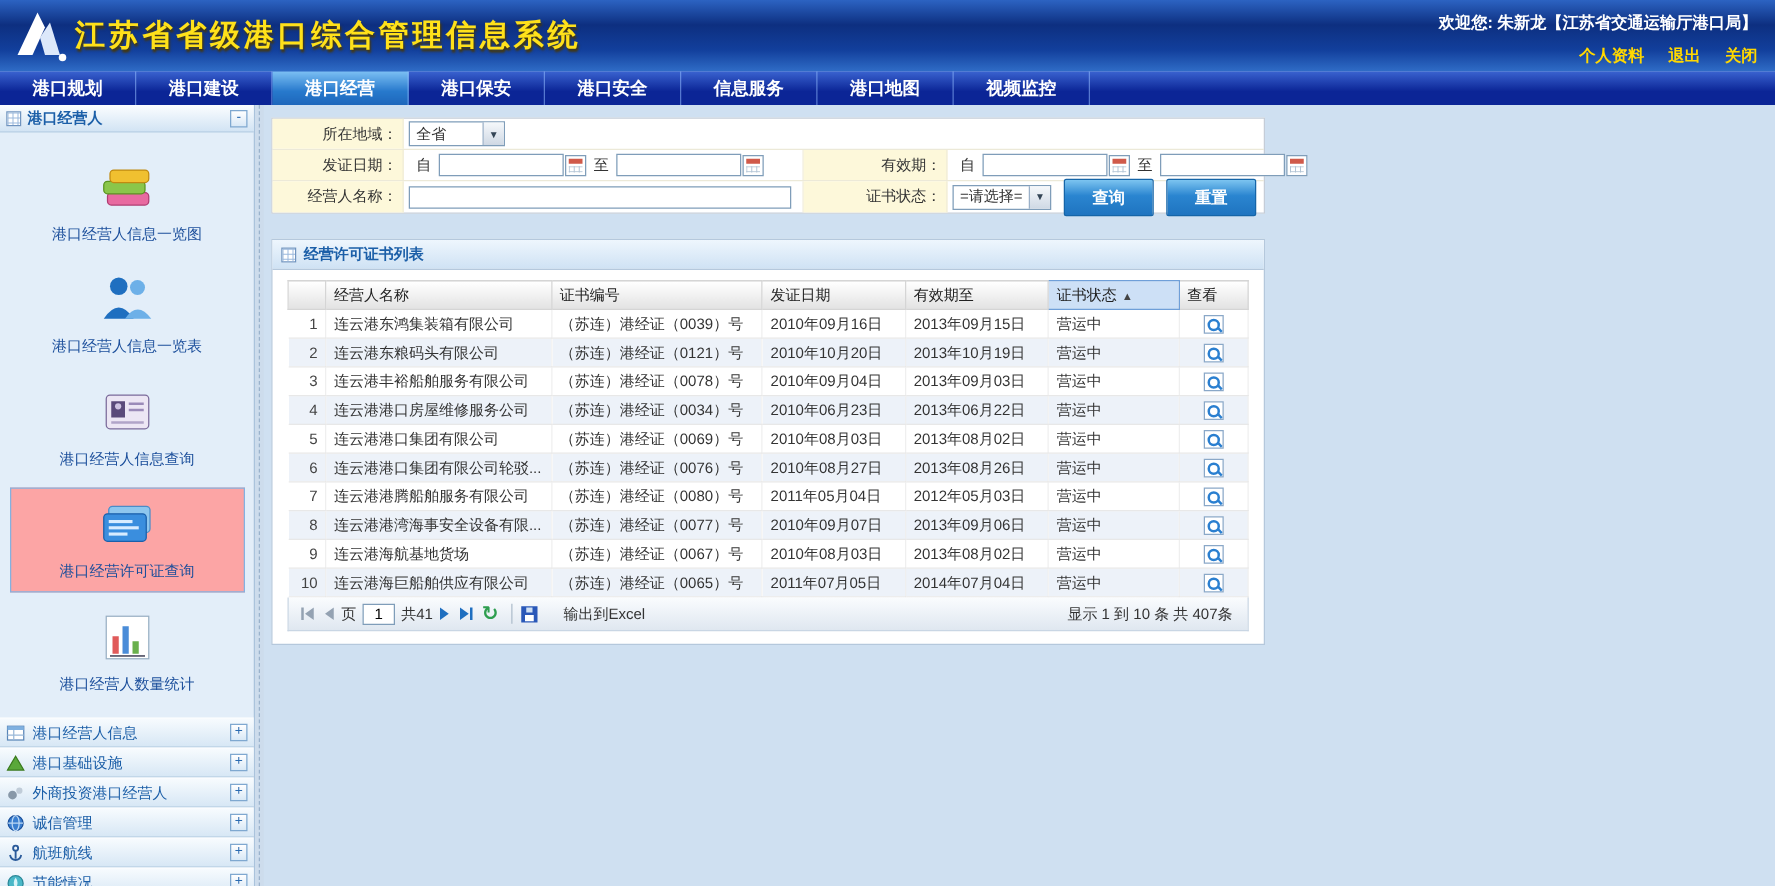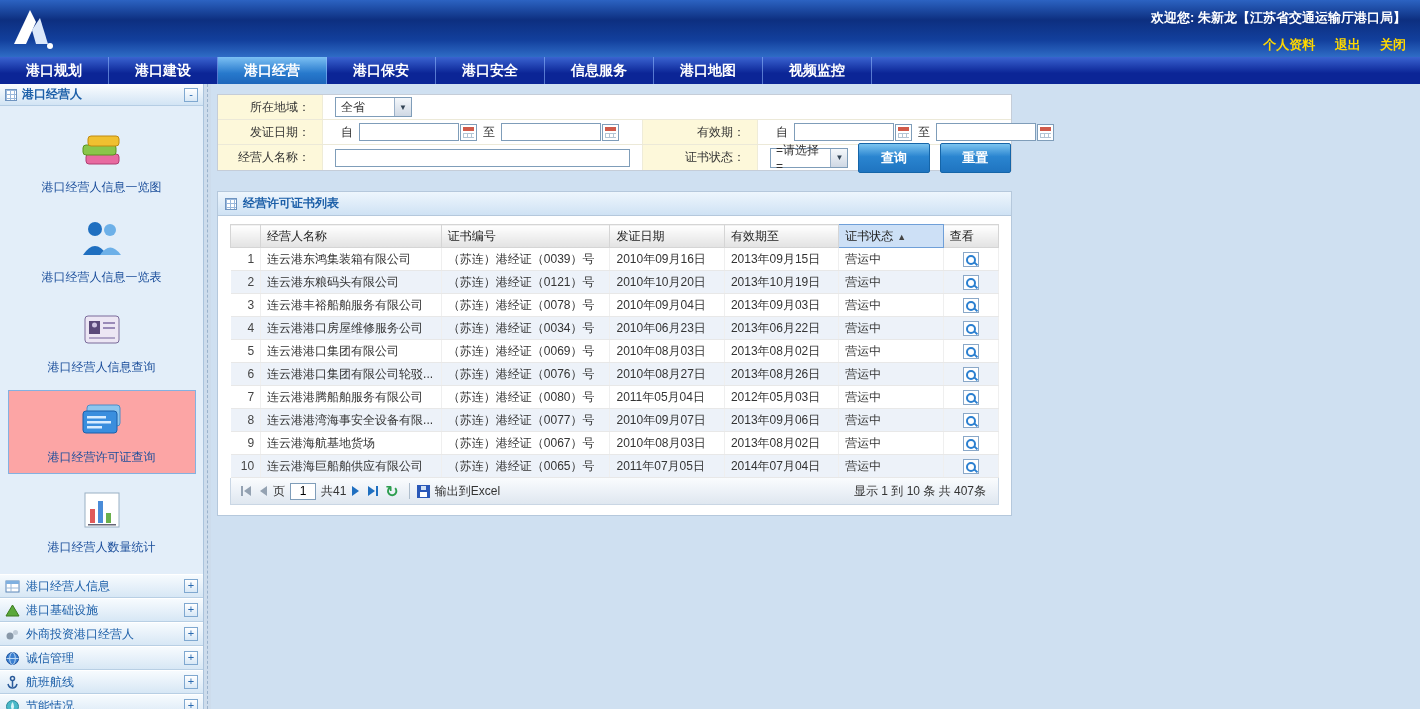--- a/index.html
+++ b/index.html
@@ -45,21 +45,21 @@
   .side-group .lbl { color:#1c5fa8; flex:1; white-space:nowrap; overflow:hidden; }
 
   .splitter { width:7px; background:#cddcec; position:relative; cursor:col-resize; }
   .splitter::after { content:""; position:absolute; left:3px; top:0; bottom:0; border-left:1px dashed #9ab2cc; }
 
   
   .main { flex:1; padding:10px 0 0 6px; }
   .search-form { width:795px; border:1px solid #c5cdd8; background:#fff; }
   .f-row { display:flex; height:25px; border-bottom:1px solid #ece9d8; }
   .f-row:last-child { border-bottom:none; }
-  .f-cell { display:flex; align-items:center; padding:0 12px; border-right:1px solid #efecd8; }
+  .f-cell { display:flex; align-items:center; padding:0 4px; border-right:1px solid #efecd8; }
   .f-label { background:#fdf8da; justify-content:flex-end; color:#333; }
   .w105 { width:105px; flex:none; }
   .w320 { width:320px; flex:none; }
   .w115 { width:115px; flex:none; }
   .grow { flex:1; border-right:none; }
   .txtinput { height:18px; border:1px solid #7f9db9; font-size:12px; padding:0 3px; font-family:inherit; }
   .date-in { width:100px; }
   .name-in { width:306px; }
   .cal-btn { width:17px; height:17px; border:1px solid #7f9db9; background:#fff; position:relative; margin-left:1px; cursor:pointer; flex:none; }
   .cal-btn::before { content:""; position:absolute; left:2px; right:2px; top:2px; height:4px; background:#d05a4a; }
@@ -105,34 +105,35 @@
   
   .pager { height:27px; border:1px solid #c9d6e4; border-top:none; background:linear-gradient(#fafcfe,#dfe7f0);
     display:flex; align-items:center; padding:0 6px; }
   .pg-btn { width:18px; height:18px; display:flex; align-items:center; justify-content:center; cursor:pointer; }
   .vsep { width:1px; height:16px; background:#aebdcc; margin:0 7px; }
   .page-input { width:26px; height:17px; border:1px solid #7f9db9; text-align:center; font-size:12px; margin:0 5px; font-family:inherit; }
   .refresh { color:#2e9e4f; font-size:16px; font-weight:bold; cursor:pointer; margin:0 3px; }
   .floppy { width:13px; height:13px; background:#2a58b8; position:relative; margin-right:5px; cursor:pointer; }
   .floppy::before { content:""; position:absolute; left:3px; bottom:1px; width:7px; height:5px; background:#fff; }
   .floppy::after { content:""; position:absolute; left:4px; top:1px; width:5px; height:4px; background:#cfe0f4; }
-  .export { display:flex; align-items:center; cursor:pointer; }
+  .export { display:flex; align-items:center; cursor:pointer;gap:16px; }
   .pager .summary { margin-left:auto; margin-right:6px; color:#333; }
 </style>
 </head>
 <body>
 
 <header class="top-header">
   <div class="logo">
     <svg width="50" height="50" viewBox="0 0 50 50">
       <polygon points="8,40 24,6 30,18 20,40" fill="#ffffff"></polygon>
       <polygon points="26,26 34,14 42,40 30,40" fill="#dce8fa"></polygon>
       <circle cx="44" cy="42" r="3" fill="#ffffff"></circle>
     </svg>
   </div>
+  <div class="app-title">江苏省省级港口综合管理信息系统</div>
   <div class="welcome">欢迎您: 朱新龙【江苏省交通运输厅港口局】</div>
   <div class="header-links">
     <a>个人资料</a>
     <a>退出</a>
     <a>关闭</a>
   </div>
 </header>
 
 <nav class="main-nav">
   <div class="nav-tab">港口规划</div>

